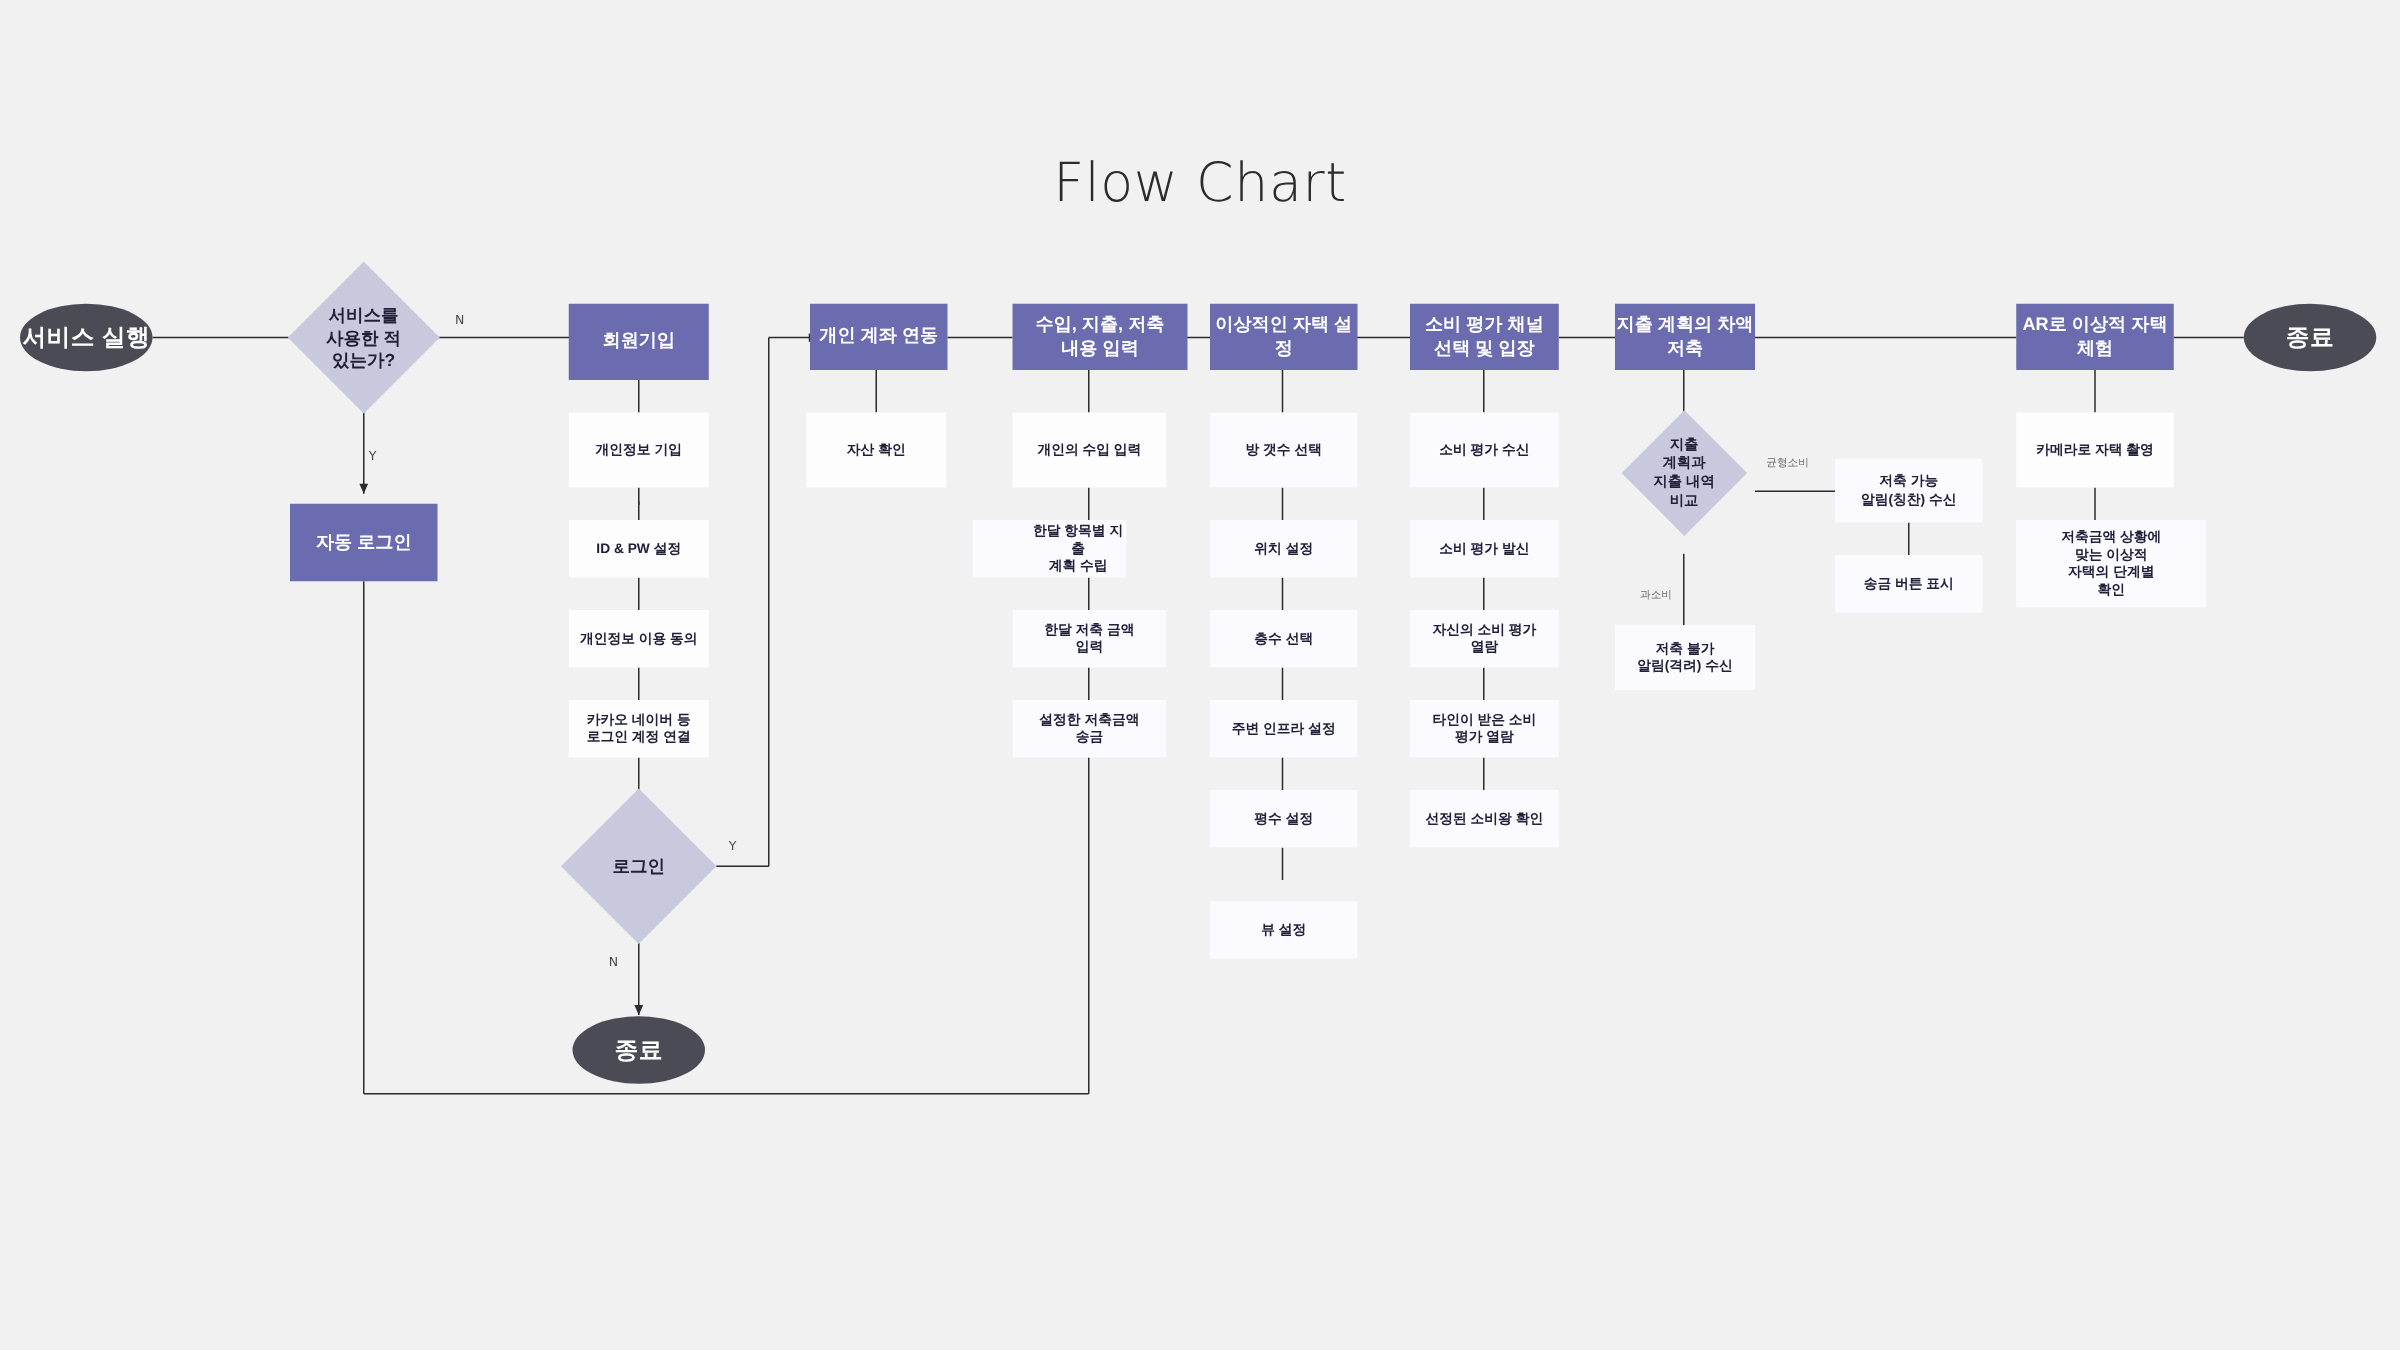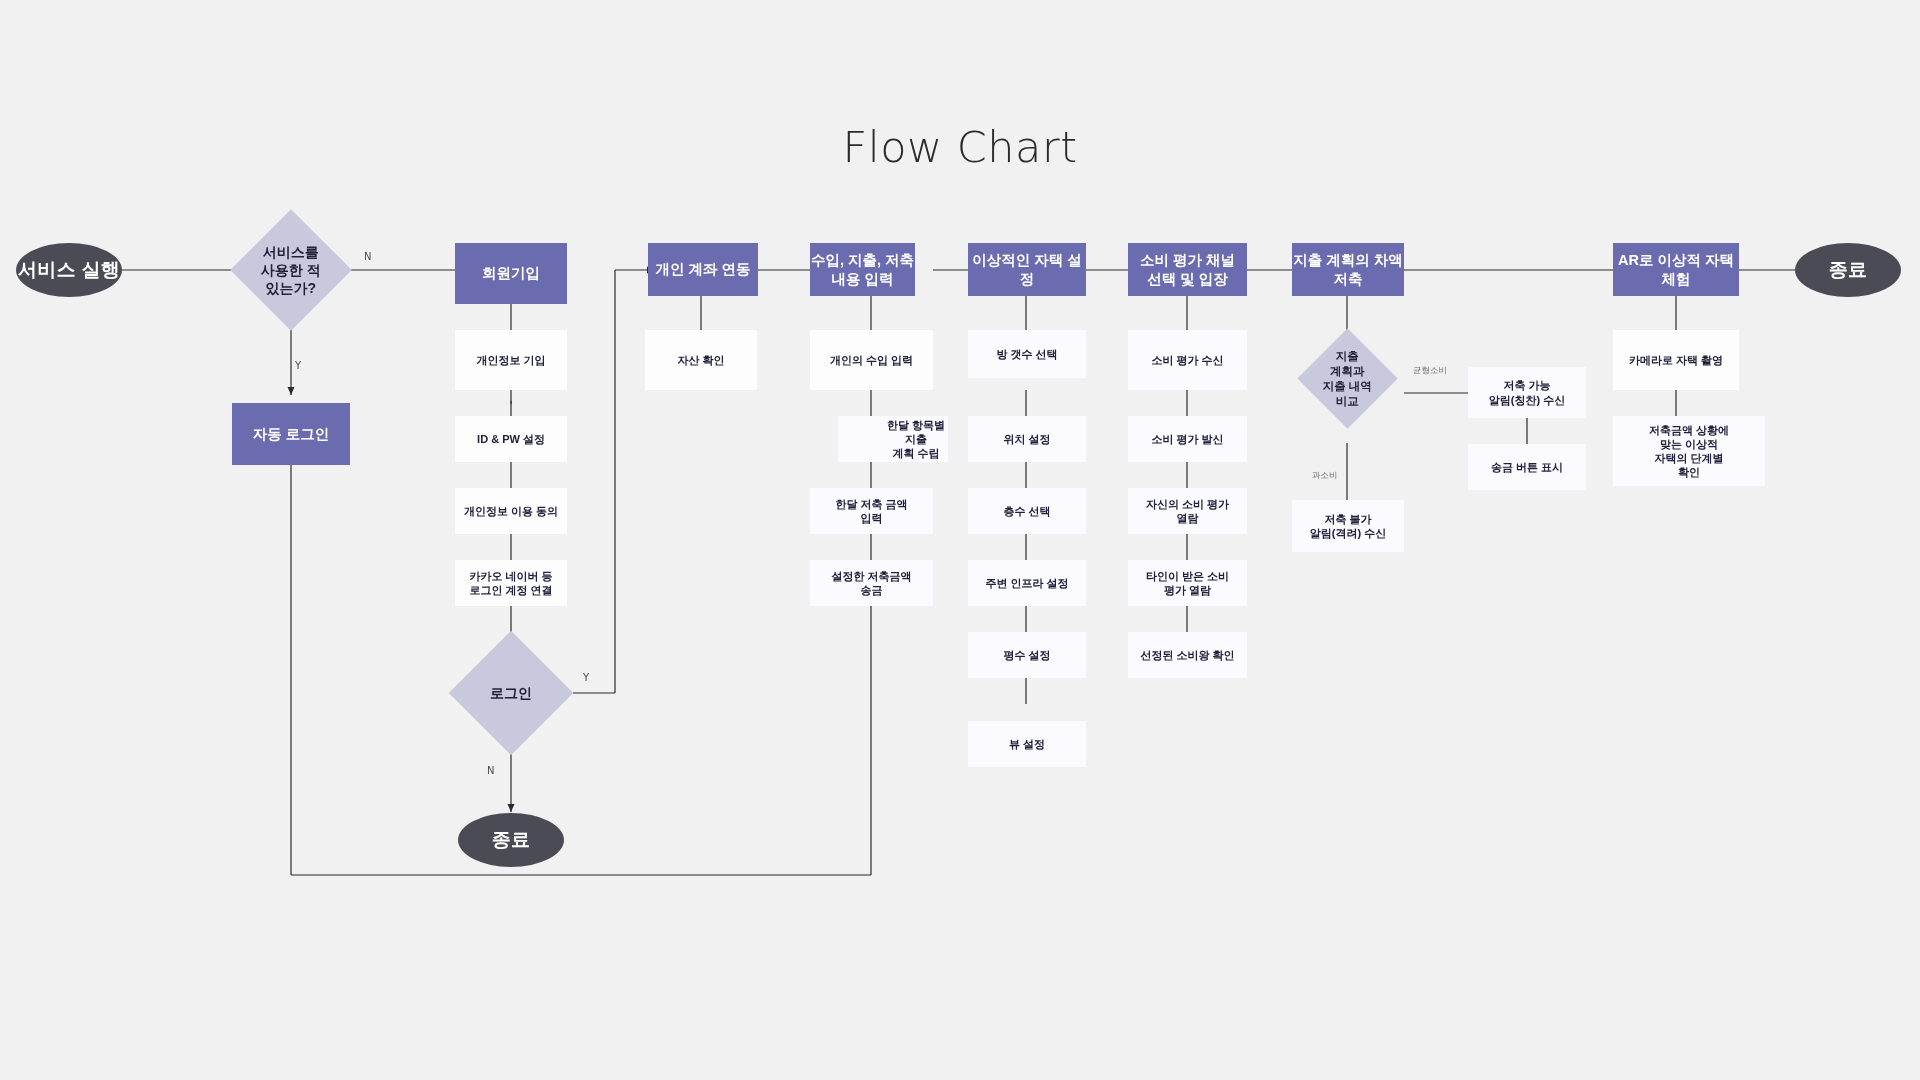--- a/index.html
+++ b/index.html
@@ -164,32 +164,32 @@
     <span>로그인</span>
   </div>
   <div class="edge-label" style="left:583px;top:672px;">Y</div>
   <div class="edge-label" style="left:487px;top:765px;">N</div>
 
   <div class="node term" style="left:458px;top:813px;width:106px;height:54px;">종료</div>
 
   <div class="node hdr" style="left:648px;top:243px;width:110px;height:53px;">개인 계좌 연동</div>
   <div class="node step" style="left:645px;top:330px;width:112px;height:60px;">자산 확인</div>
 
-  <div class="node hdr" style="left:810px;top:243px;width:105px;height:53px;white-space:pre-line;">수입, 지출, 저축
+  <div class="node hdr" style="left:810px;top:243px;width:140px;height:53px;white-space:pre-line;">수입, 지출, 저축
 내용 입력</div>
   <div class="node step" style="left:810px;top:330px;width:123px;height:60px;">개인의 수입 입력</div>
-  <div class="node step lite" style="left:838px;top:416px;width:110px;height:46px;white-space:pre-line;padding-left:46px;">한달 항목별 지출
+  <div class="node step lite" style="left:778px;top:416px;width:123px;height:46px;white-space:pre-line;padding-left:46px;">한달 항목별 지출
 계획 수립</div>
   <div class="node step lite" style="left:810px;top:488px;width:123px;height:46px;white-space:pre-line;">한달 저축 금액
 입력</div>
   <div class="node step lite" style="left:810px;top:560px;width:123px;height:46px;white-space:pre-line;">설정한 저축금액
 송금</div>
 
   <div class="node hdr" style="left:968px;top:243px;width:118px;height:53px;">이상적인 자택 설정</div>
-  <div class="node step lite" style="left:968px;top:330px;width:118px;height:48px;">방 갯수 선택</div>
+  <div class="node step lite" style="left:968px;top:330px;width:118px;height:60px;">방 갯수 선택</div>
   <div class="node step lite" style="left:968px;top:416px;width:118px;height:46px;">위치 설정</div>
   <div class="node step lite" style="left:968px;top:488px;width:118px;height:46px;">층수 선택</div>
   <div class="node step lite" style="left:968px;top:560px;width:118px;height:46px;">주변 인프라 설정</div>
   <div class="node step lite" style="left:968px;top:632px;width:118px;height:46px;">평수 설정</div>
   <div class="node step lite" style="left:968px;top:704px;width:118px;height:46px;margin-top:17px;">뷰 설정</div>
 
   <div class="node hdr" style="left:1128px;top:243px;width:119px;height:53px;white-space:pre-line;">소비 평가 채널
 선택 및 입장</div>
   <div class="node step lite" style="left:1128px;top:330px;width:119px;height:60px;">소비 평가 수신</div>
   <div class="node step lite" style="left:1128px;top:416px;width:119px;height:46px;">소비 평가 발신</div>

